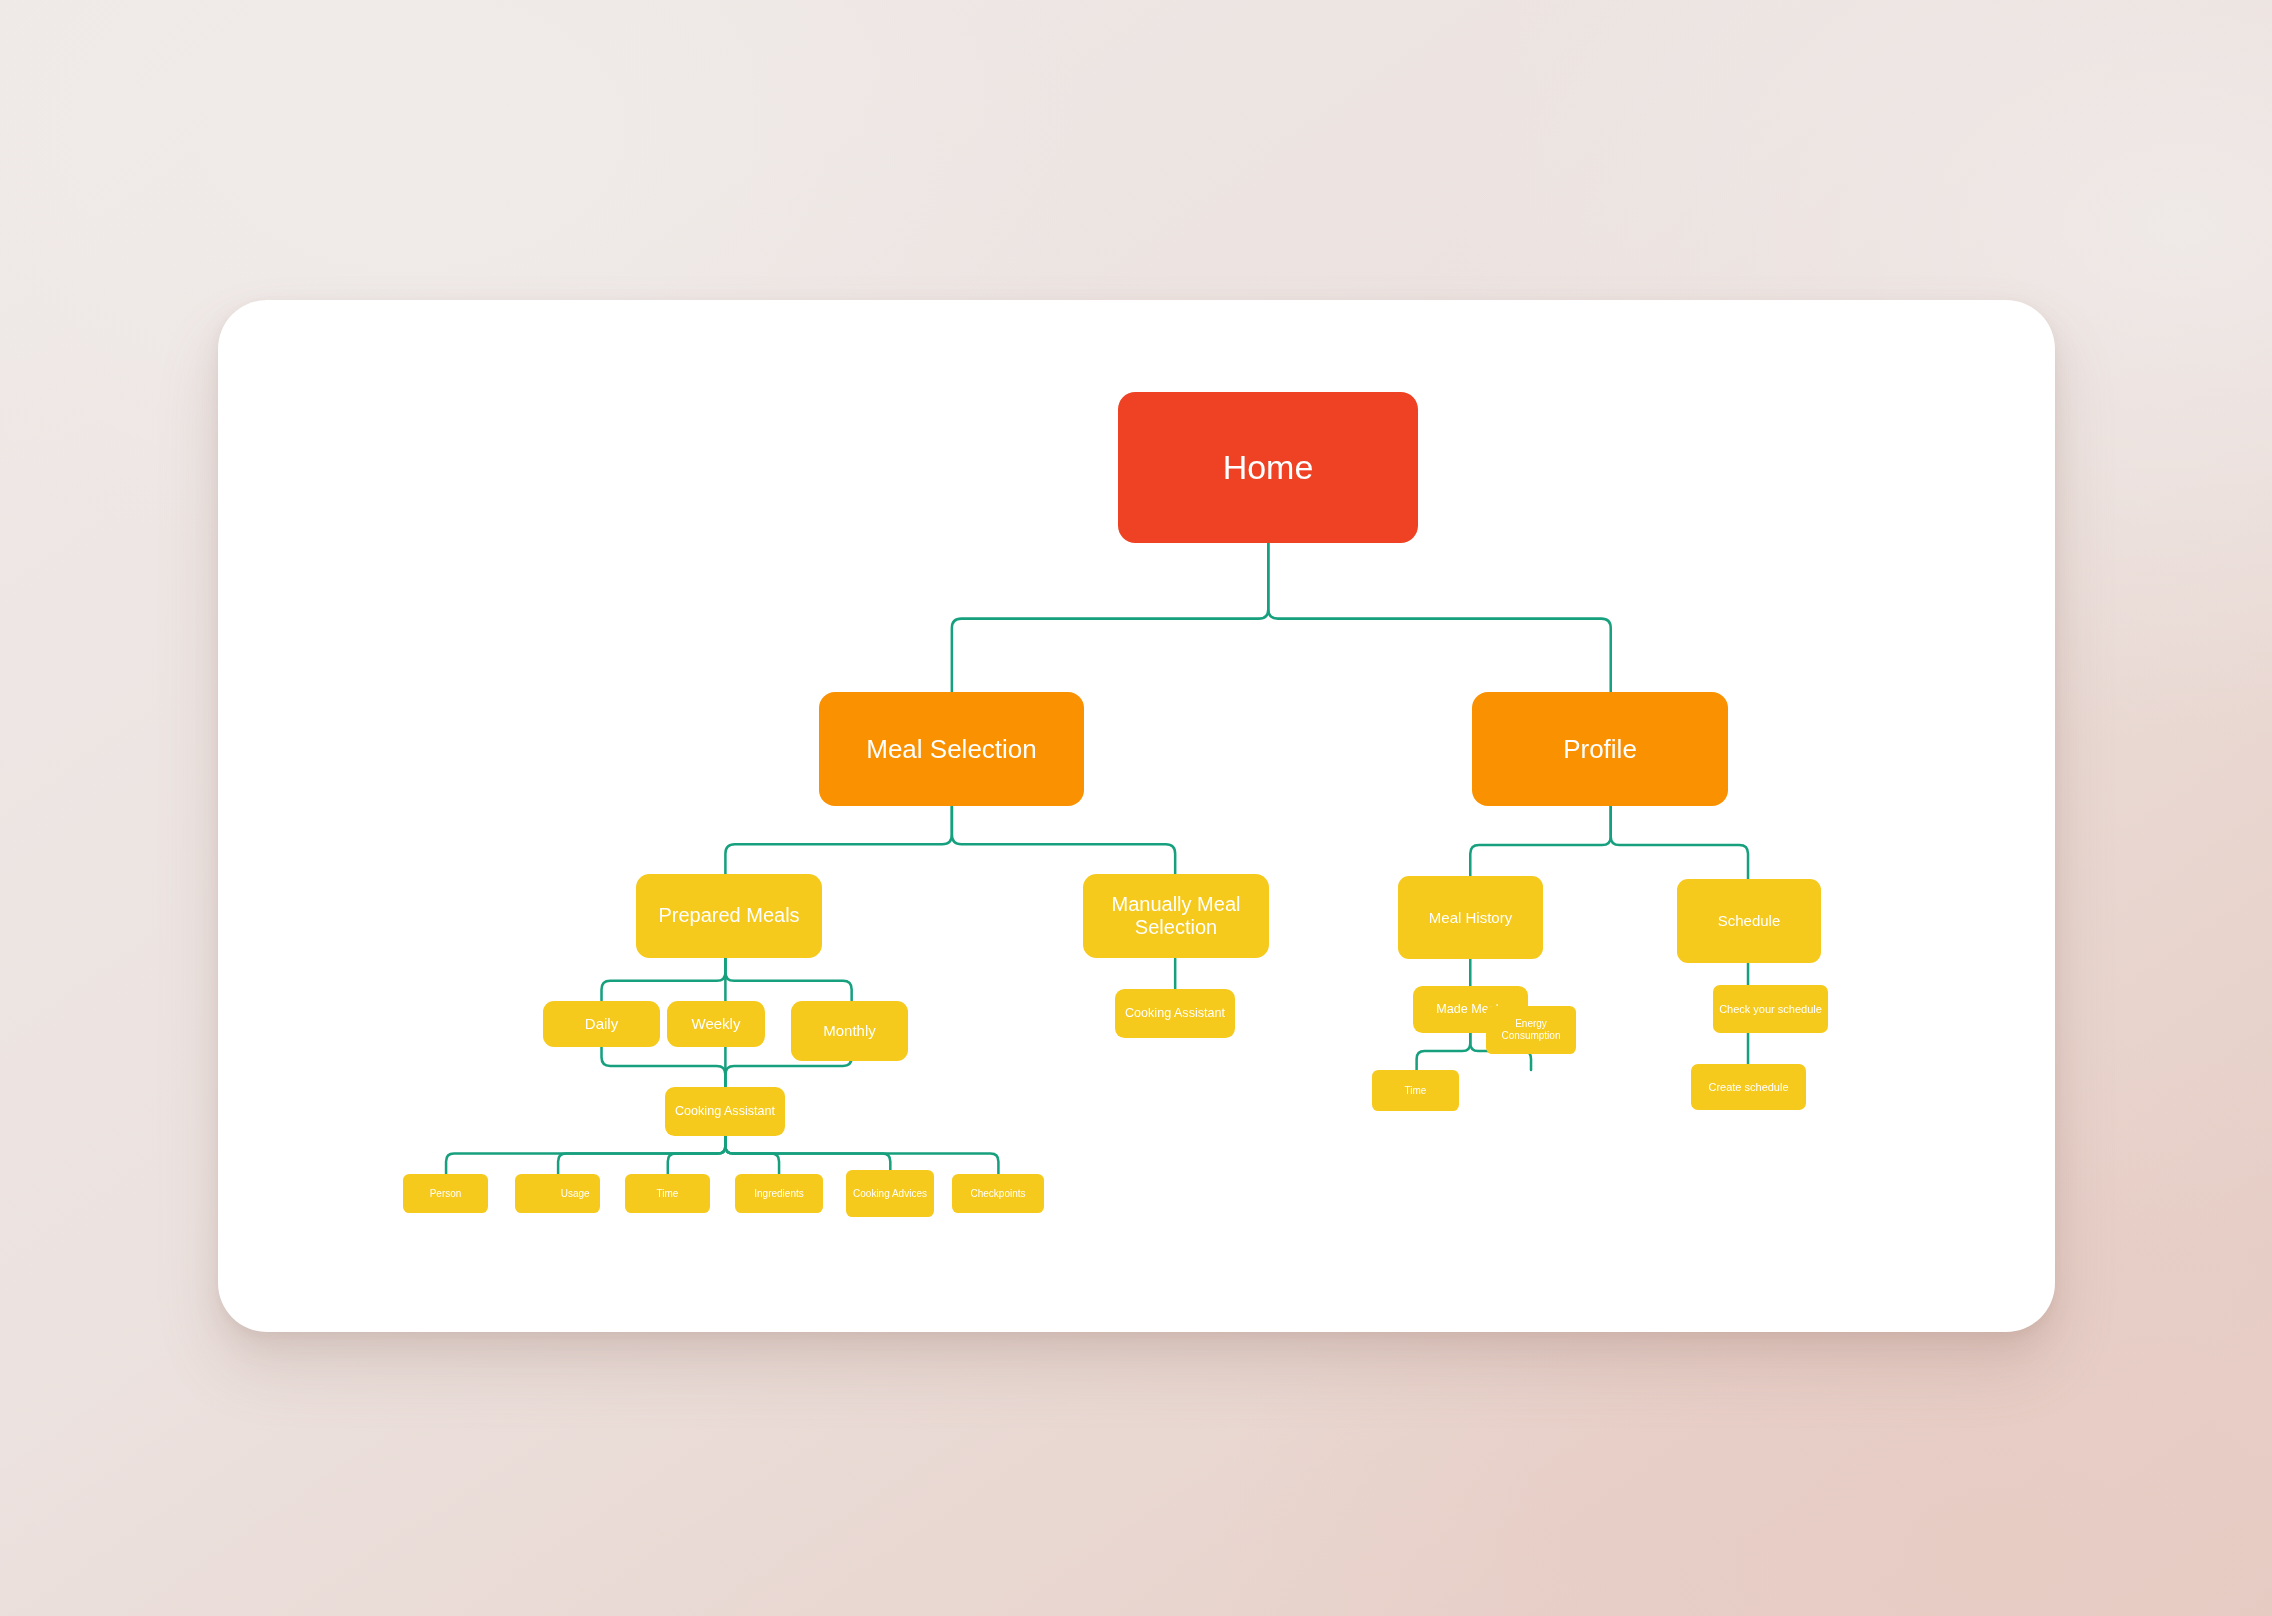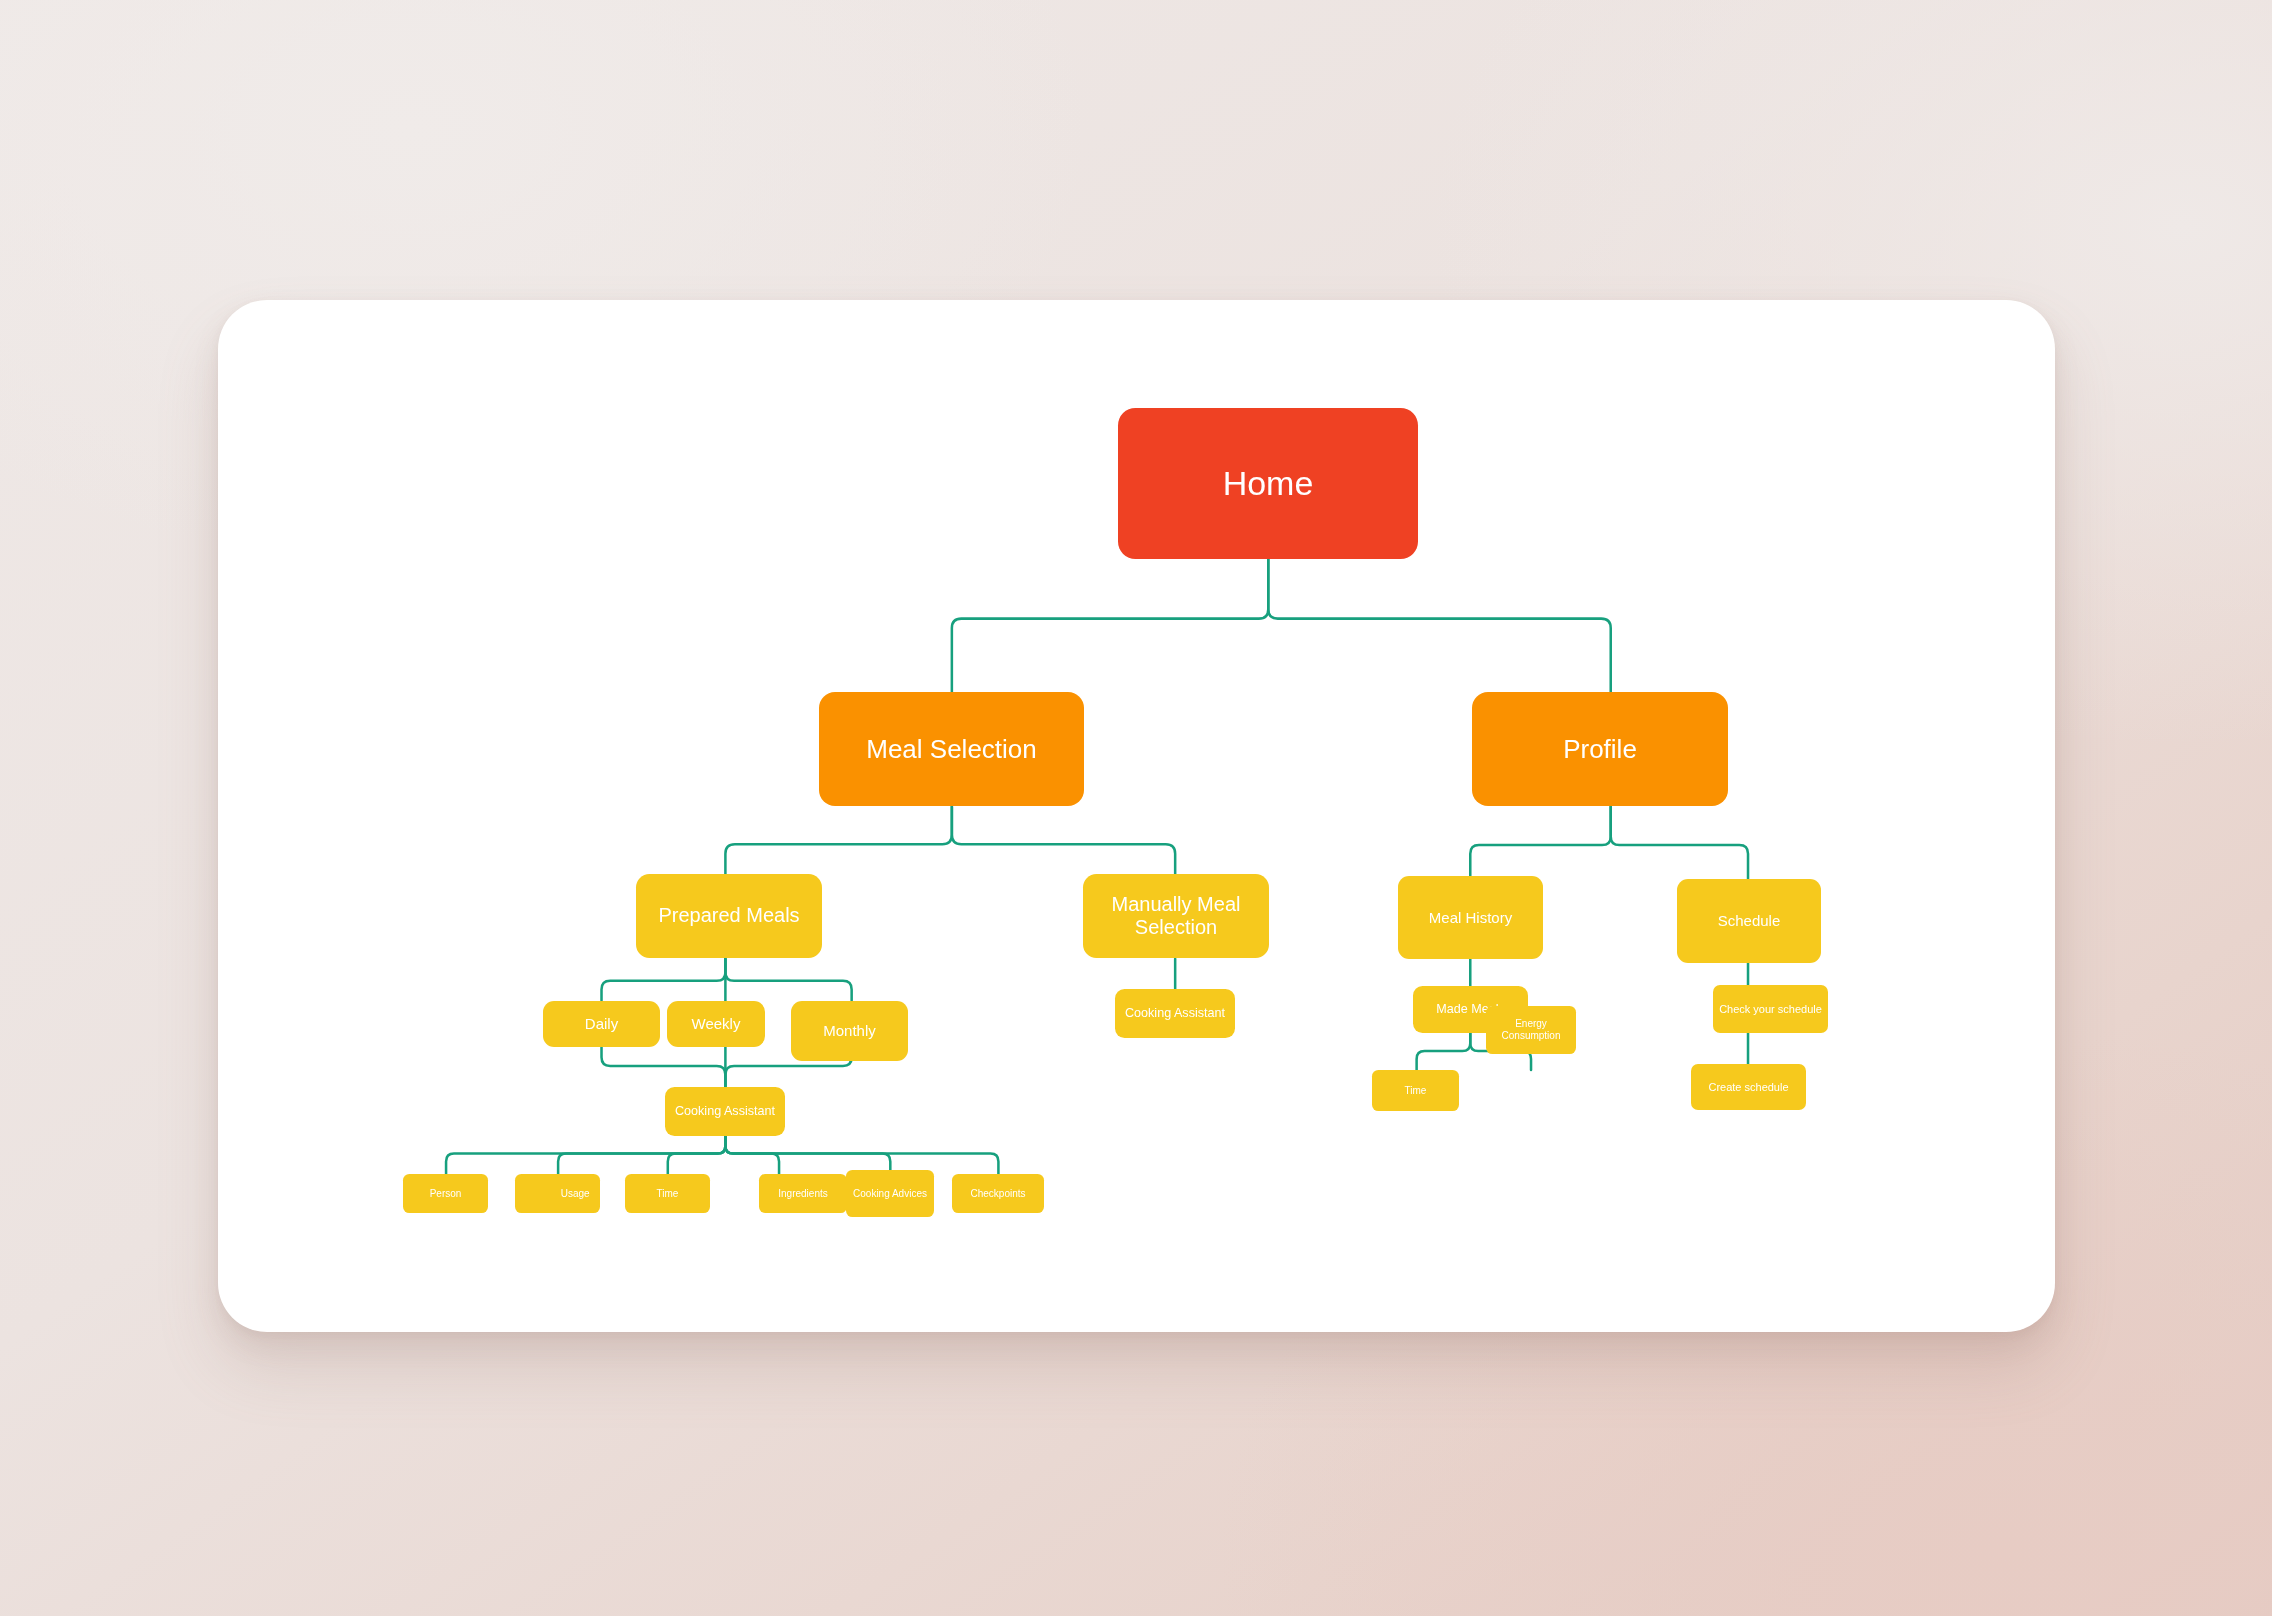--- a/index.html
+++ b/index.html
@@ -76,21 +76,21 @@
       <path d="M1863,1215 L1863,1249"></path>
 
       <path d="M1863,1309 L1863,1322 Q1863,1332 1853,1332 L1805,1332 Q1795,1332 1795,1342 L1795,1356"></path>
       <path d="M1863,1309 L1863,1322 Q1863,1332 1873,1332 L1930,1332 Q1940,1332 1940,1342 L1940,1356"></path>
 
       <path d="M2215,1220 L2215,1248"></path>
       <path d="M2215,1306 L2215,1348"></path>
     </g>
   </svg>
 
-  <div class="node n-root" style="left:1118px; top:392px; width:300px; height:151px;margin-top:16px;">Home</div>
+  <div class="node n-root" style="left:1118px; top:392px; width:300px; height:151px;">Home</div>
 
   <div class="node n-l2" style="left:819px; top:692px; width:265px; height:114px;">Meal Selection</div>
 
   <div class="node n-l2" style="left:1472px; top:692px; width:256px; height:114px;">Profile</div>
 
   <div class="node n-l3" style="left:636px; top:874px; width:186px; height:84px;">Prepared Meals</div>
 
   <div class="node n-l3" style="left:1083px; top:874px; width:186px; height:84px;">Manually Meal Selection</div>
 
   <div class="node n-l4" style="left:1398px; top:876px; width:145px; height:83px;">Meal History</div>
@@ -116,20 +116,20 @@
   <div class="node n-tiny" style="left:1372px; top:1070px; width:87px; height:41px;">Time</div>
 
   <div class="node n-tiny" style="left:1486px; top:1006px; width:90px; height:48px;">Energy Consumption</div>
 
   <div class="node n-tiny" style="left:403px; top:1174px; width:85px; height:39px;">Person</div>
 
   <div class="node n-tiny" style="left:515px; top:1174px; width:85px; height:39px;padding-left:40px;">Usage</div>
 
   <div class="node n-tiny" style="left:625px; top:1174px; width:85px; height:39px;">Time</div>
 
-  <div class="node n-tiny" style="left:735px; top:1174px; width:88px; height:39px;margin-left:24px;">Ingredients</div>
+  <div class="node n-tiny" style="left:735px; top:1174px; width:88px; height:39px;">Ingredients</div>
 
   <div class="node n-tiny" style="left:846px; top:1170px; width:88px; height:47px;">Cooking Advices</div>
 
   <div class="node n-tiny" style="left:952px; top:1174px; width:92px; height:39px;">Checkpoints</div>
 
 </div>
 
 
 </body></html>

